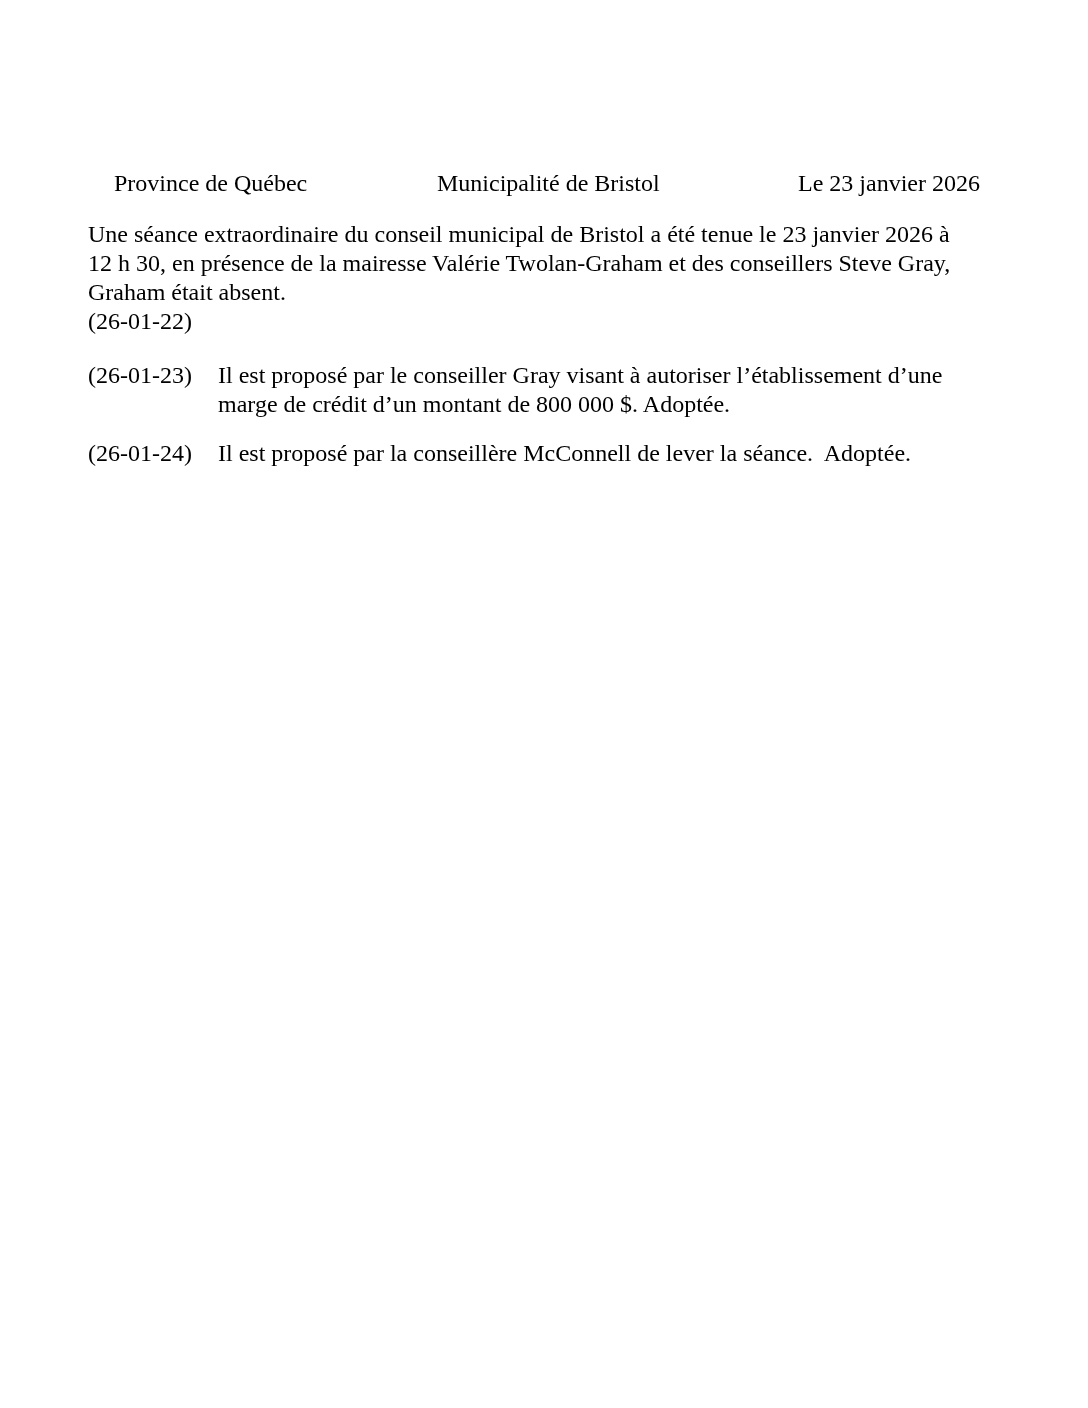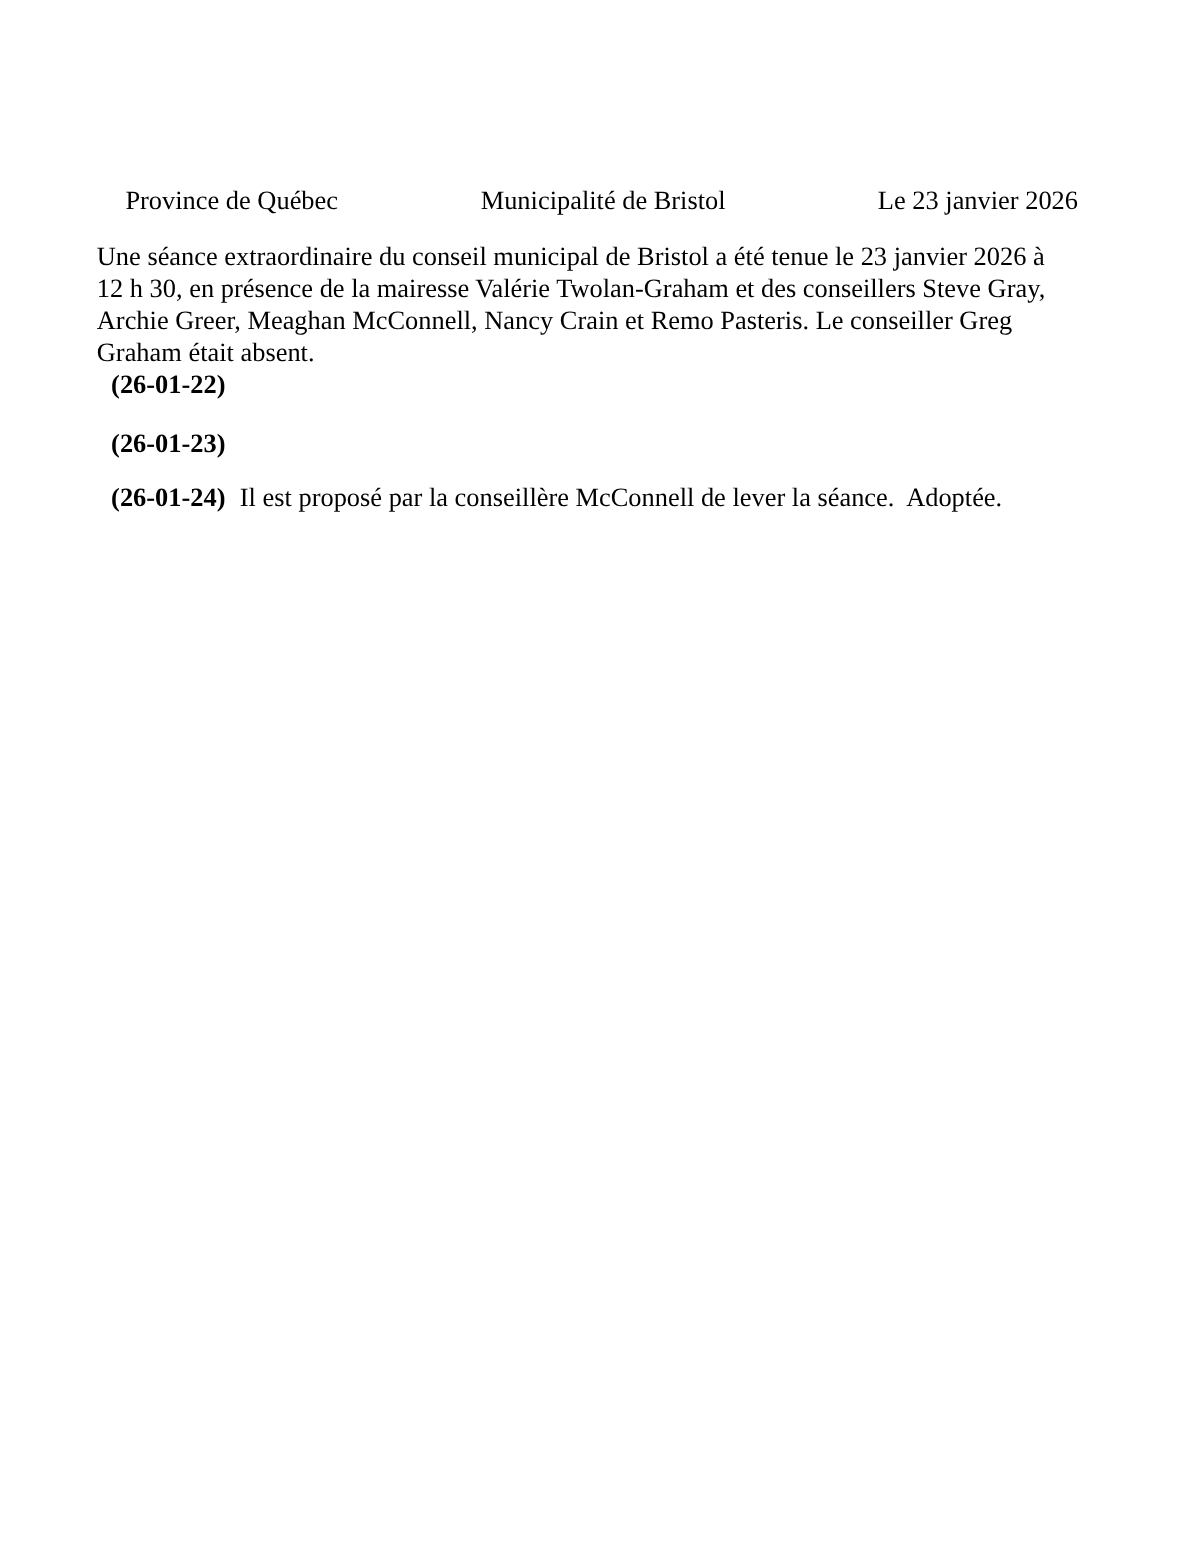--- a/index.html
+++ b/index.html
@@ -53,23 +53,22 @@
     white-space: pre;
   }
   .resolution {
     display: flex;
     align-items: flex-start;
   }
   .resolution.r1 { margin-bottom: 25px; }
   .resolution.r2 { margin-bottom: 20px; }
   .resolution .number {
     flex: 0 0 130px;
-    font-weight: bold;
+    font-weight: normal;
     white-space: pre;
-    text-align: center;
   }
   .resolution .res-text {
     flex: 1 1 auto;
     min-width: 0;
   }
 </style>
 </head>
 <body>
 
 <div class="page">
@@ -77,30 +76,33 @@
 
     <div class="doc-header">
       <span class="province">Province de Québec</span>
       <span class="municipality">Municipalité de Bristol</span>
       <span class="date">Le 23 janvier 2026</span>
     </div>
 
     <div class="intro">
       <div class="line">Une séance extraordinaire du conseil municipal de Bristol a été tenue le 23 janvier 2026 à</div>
       <div class="line">12 h 30, en présence de la mairesse Valérie Twolan-Graham et des conseillers Steve Gray,</div>
-      <div class="line">Archie Greer, Meaghan McConnell, Nancy Crain et Remo Pasteris. Le conseiller Greg</div>
       <div class="line">Graham était absent.</div>
     </div>
 
     <div class="resolution r1">
       <div class="number">(26-01-22)</div>
     </div>
 
     <div class="resolution r2">
       <div class="number">(26-01-23)</div>
+      <div class="res-text">
+        <div class="line">Il est proposé par le conseiller Gray visant à autoriser l’établissement d’une</div>
+        <div class="line">marge de crédit d’un montant de 800 000 $. Adoptée.</div>
+      </div>
     </div>
 
     <div class="resolution r3">
       <div class="number">(26-01-24)</div>
       <div class="res-text">
         <div class="line">Il est proposé par la conseillère McConnell de lever la séance.  Adoptée.</div>
       </div>
     </div>
 
   </div>

